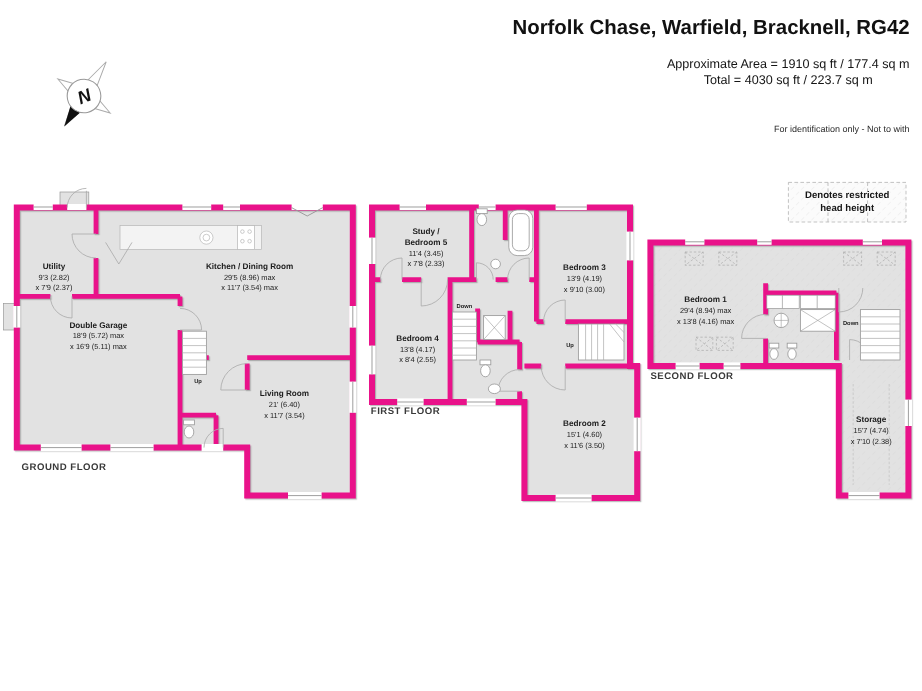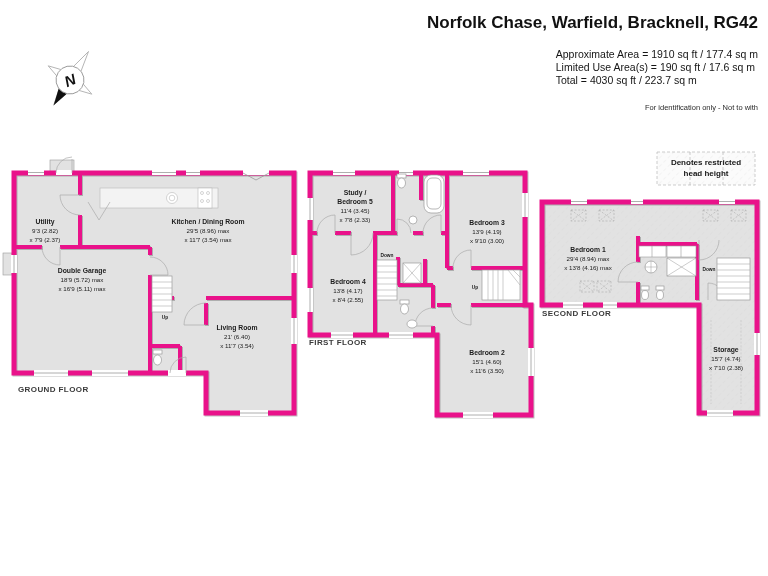--- a/index.html
+++ b/index.html
@@ -1,19 +1,19 @@
 <!DOCTYPE html>
 <html><head>
 <meta charset="utf-8">
 <style>
   html,body{margin:0;padding:0;background:#fff;}
   .page{position:relative;width:768px;height:448px;background:#ffffff;overflow:hidden;
         font-family:"Liberation Sans",sans-serif;}
   .hdr-title{position:absolute;top:13px;right:10px;font-size:17px;font-weight:bold;color:#111;white-space:nowrap;}
-  .hdr-stats{position:absolute;top:48px;right:10px;text-align:left;font-size:10.5px;line-height:13.2px;color:#151515;}
+  .hdr-stats{position:absolute;top:48px;right:10px;text-align:center;font-size:10.5px;line-height:13.2px;color:#151515;}
   .hdr-note{position:absolute;top:103px;right:10px;font-size:7.5px;color:#2a2a2a;}
   svg.plan{position:absolute;overflow:visible;}
   .rname{font-size:6.8px;font-weight:bold;fill:#1c1c1c;}
   .rdim{font-size:6.2px;fill:#1c1c1c;}
   .flabel{font-size:8px;font-weight:bold;fill:#3a3a3a;letter-spacing:.4px;}
   .updown{font-size:4.8px;font-weight:bold;fill:#222;}
   .legend-text{font-size:8px;font-weight:bold;fill:#161616;}
   .walls{filter:drop-shadow(1.2px 1.4px 0.6px rgba(90,90,90,.38));}
   .footer{position:absolute;left:54px;top:527px;font-size:6.8px;line-height:9.5px;color:#8f8f8f;}
   .footer .cpy{margin-left:10px;}
@@ -22,21 +22,20 @@
   .footer-icon{position:absolute;left:16px;top:522px;}
 </style>
 </head>
 <body>
 
 <div class="page">
 
   <div class="hdr-title">Norfolk Chase, Warfield, Bracknell, RG42</div>
   <div class="hdr-stats">
     <div>Approximate Area = 1910 sq ft / 177.4 sq m</div>
-    <div>Limited Use Area(s) = 190 sq ft / 17.6 sq m</div>
     <div>Total = 4030 sq ft / 223.7 sq m</div>
   </div>
   <div class="hdr-note">For identification only - Not to with</div>
 
   <svg class="plan" style="left:25px;top:35px" width="95" height="95" viewBox="0 0 95 95">
     <g transform="translate(45,45) rotate(33)">
       <path d="M0,-34 L6,-6 L26,0 L6,6 L0,30 L-6,6 L-26,0 L-6,-6 Z" fill="#ffffff" stroke="#ABABAB" stroke-width="0.8"></path>
       <polygon points="0,30 -7,6 7,6" fill="#101010"></polygon>
       <circle r="14" fill="#ffffff" stroke="#9a9a9a" stroke-width="0.9"></circle>
       <text transform="rotate(-55)" y="5.5" text-anchor="middle" style="font-size:15px;font-weight:bold;font-style:italic;fill:#111">N</text>

